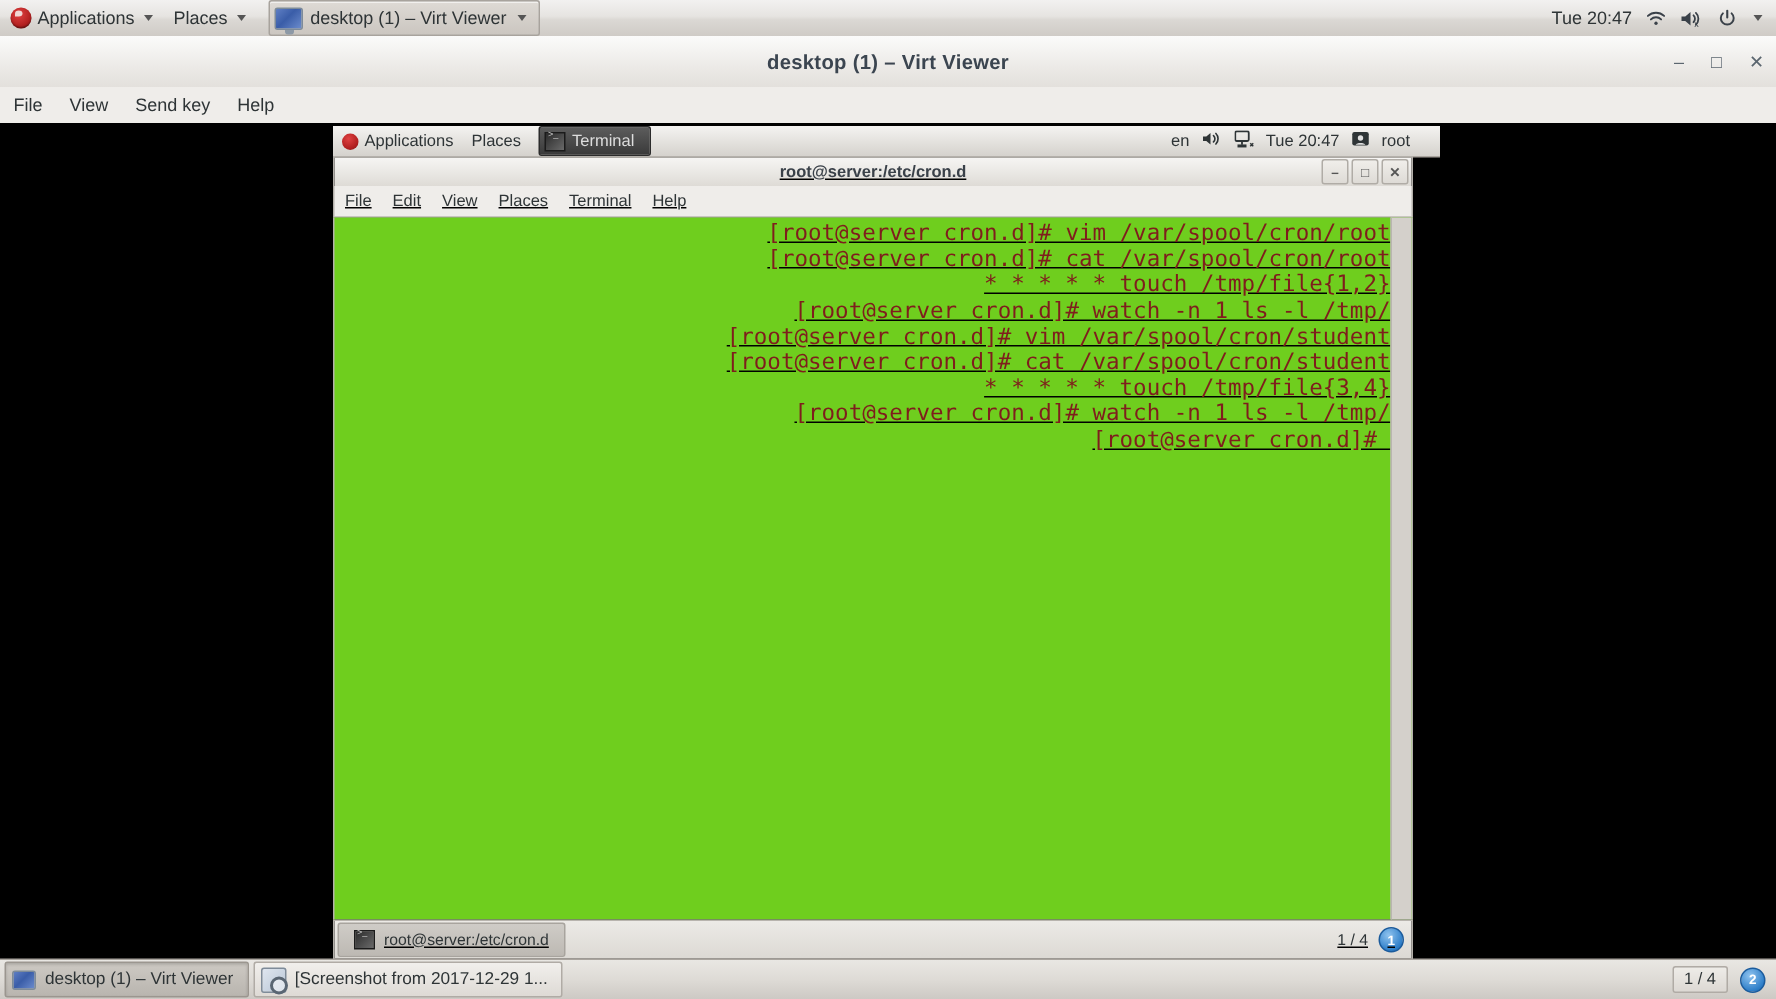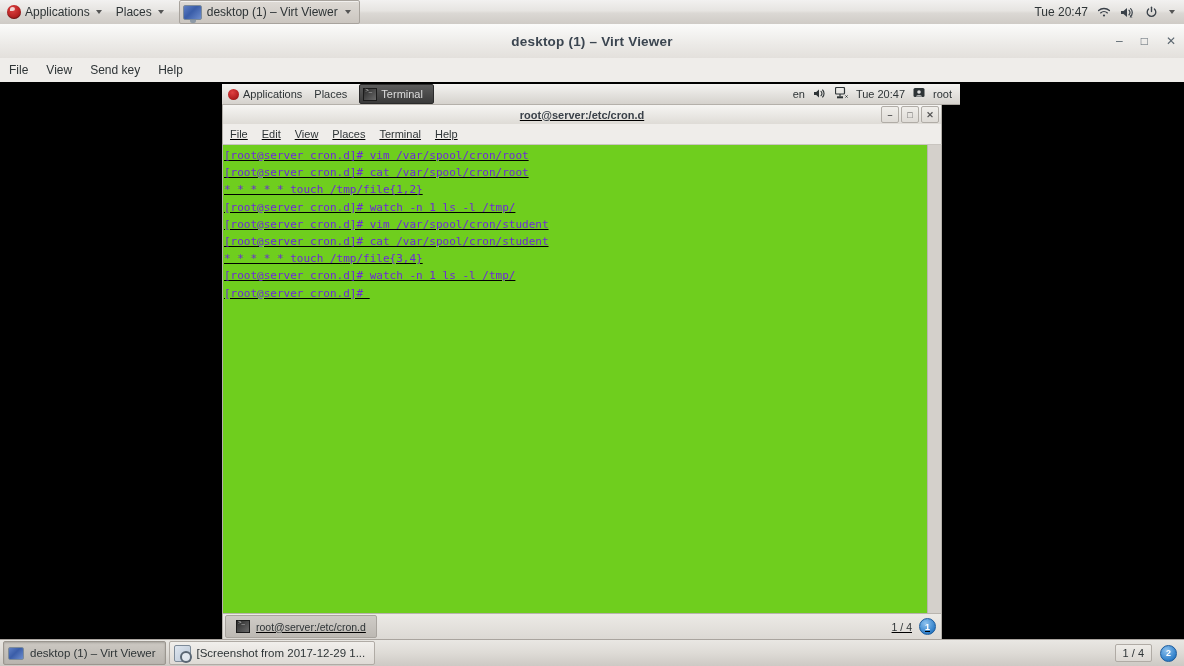--- a/index.html
+++ b/index.html
@@ -3,21 +3,21 @@
 <meta charset="utf-8">
 <style>
   html, body {
     margin: 0; padding: 0;
     width: 1184px; height: 666px;
     overflow: hidden;
     background: #000;
     font-family: "Liberation Sans", sans-serif;
     -webkit-font-smoothing: antialiased;
   }
-  #screen { position: relative; width: 1184px; height: 666px; background:#000; }
+  #screen { position: relative; width: 1184px; height: 666px; background:#000;text-align:right; }
 
   
   .host-panel {
     position: absolute; left:0; top:0; width:1184px; height:24px;
     background: linear-gradient(to bottom, #f2f1f0 0%, #e6e4e1 45%, #dbd8d4 55%, #cfcbc6 100%);
     border-bottom: 1px solid #9a9691;
     display: flex; align-items: center;
     font-size: 12px; color: #2e3436;
   }
   .hp-item { display:flex; align-items:center; gap:4px; padding: 0 7px; height:24px; }
@@ -93,21 +93,21 @@
     display:flex; align-items:center; gap:4px; height:18px; padding:0 10px 0 3px; margin-left:6px;
     background: linear-gradient(to bottom,#5c5c5c,#3a3a3a);
     border:1px solid #2b2b2b; border-radius:2px; color:#ddd;
   }
   .term-mini {
     width:12px;height:11px;background:linear-gradient(135deg,#2b2b2b,#6a6a6a);
     border:1px solid #1b1b1b; position:relative;
   }
   .term-mini:after{content:'>_';position:absolute;left:1px;top:-2px;font-size:6px;color:#cfcfcf;}
   .gp-spacer{flex:1;}
-  .gp-tray{display:flex;align-items:center;gap:8px;padding-right:8px;font-size:11px;}
+  .gp-tray{display:flex;align-items:center;gap:8px;padding-right:20px;font-size:11px;}
 
   
   .term-win {
     position:absolute; left:0; top:20px; width:720px; height:536px;text-decoration:underline;
   }
   .term-title {
     height:19px; background:linear-gradient(to bottom,#f6f5f3,#e8e6e2 60%,#dedbd6);
     border:1px solid #b4b0aa; border-bottom:none;
     display:flex; align-items:center; justify-content:center; position:relative;
     font-size:11px; color:#3a4149; font-weight:600;
@@ -127,21 +127,21 @@
   .term-menu .mi{ padding:0 7px; height:20px; line-height:20px;}
   .term-body {
     position:relative;
     height:468px; background:#6FCE1E;
     border-left:1px solid #b4b0aa; border-right:1px solid #b4b0aa;
     display:flex;
   }
   .term-text {
     flex:1; padding:2px 0 0 1px;
     font-family:"DejaVu Sans Mono","Liberation Mono",monospace;
-    font-size:11px; line-height:17.2px; color:#6d28d9;
+    font-size:15px; line-height:17.2px; color:#7f1d1d;
     white-space:pre; overflow:hidden; letter-spacing:0px;
   }
   .term-scroll {
     width:13px; background:#d4d0cb; border-left:1px solid #b9b5b0;
   }
   .term-status {
     height:25px; background:linear-gradient(to bottom,#eceae6,#dcd9d4);
     border:1px solid #b4b0aa; border-top:1px solid #b8b4ae;
     display:flex; align-items:center; font-size:10.5px; color:#2e3436;
     position:relative;

